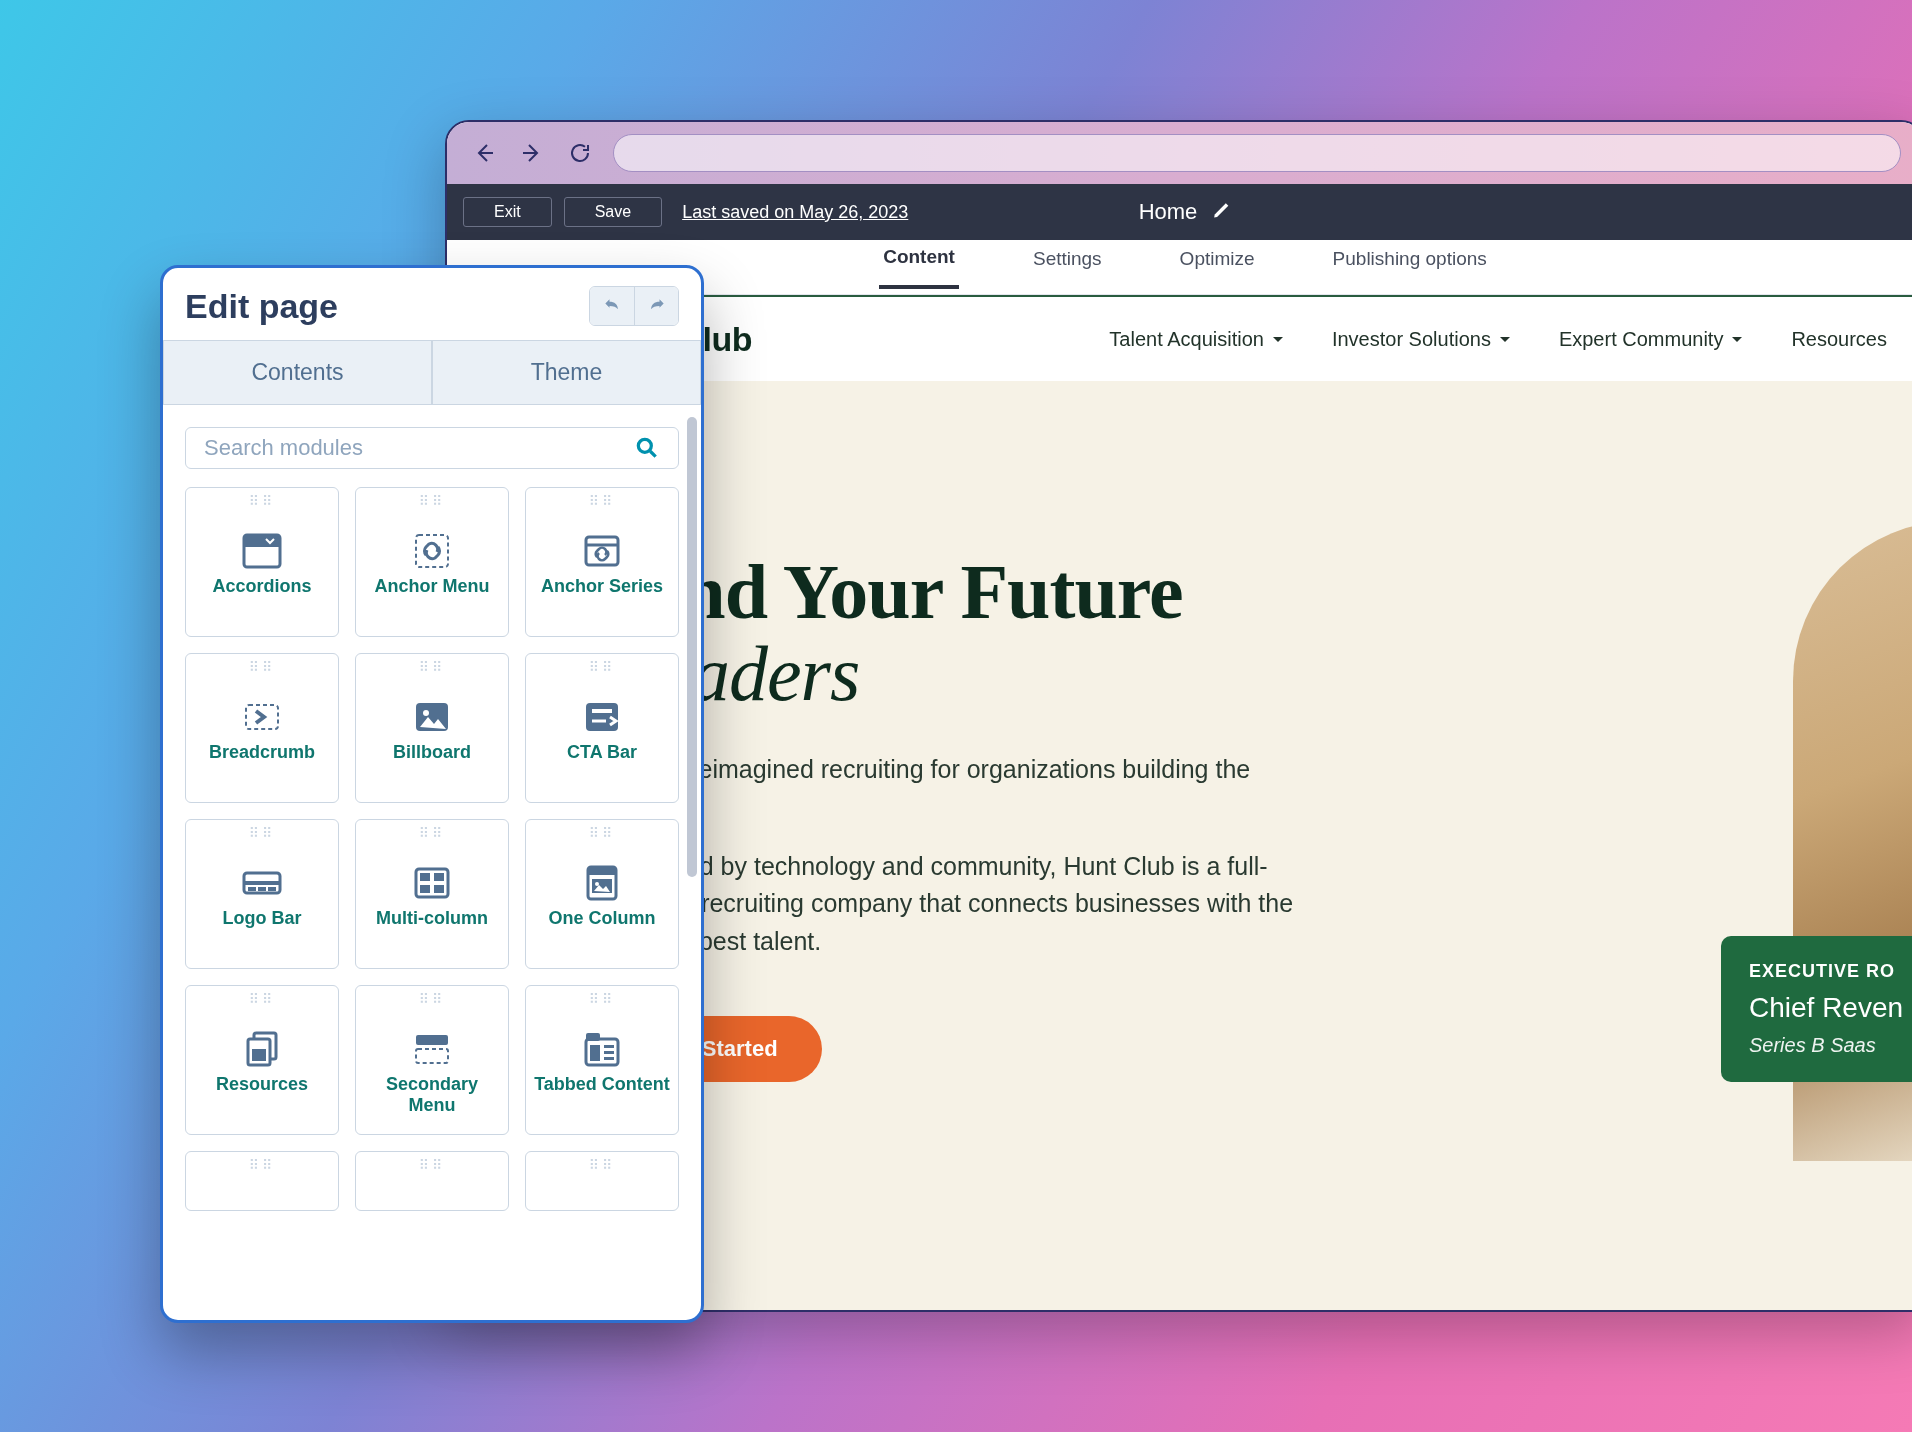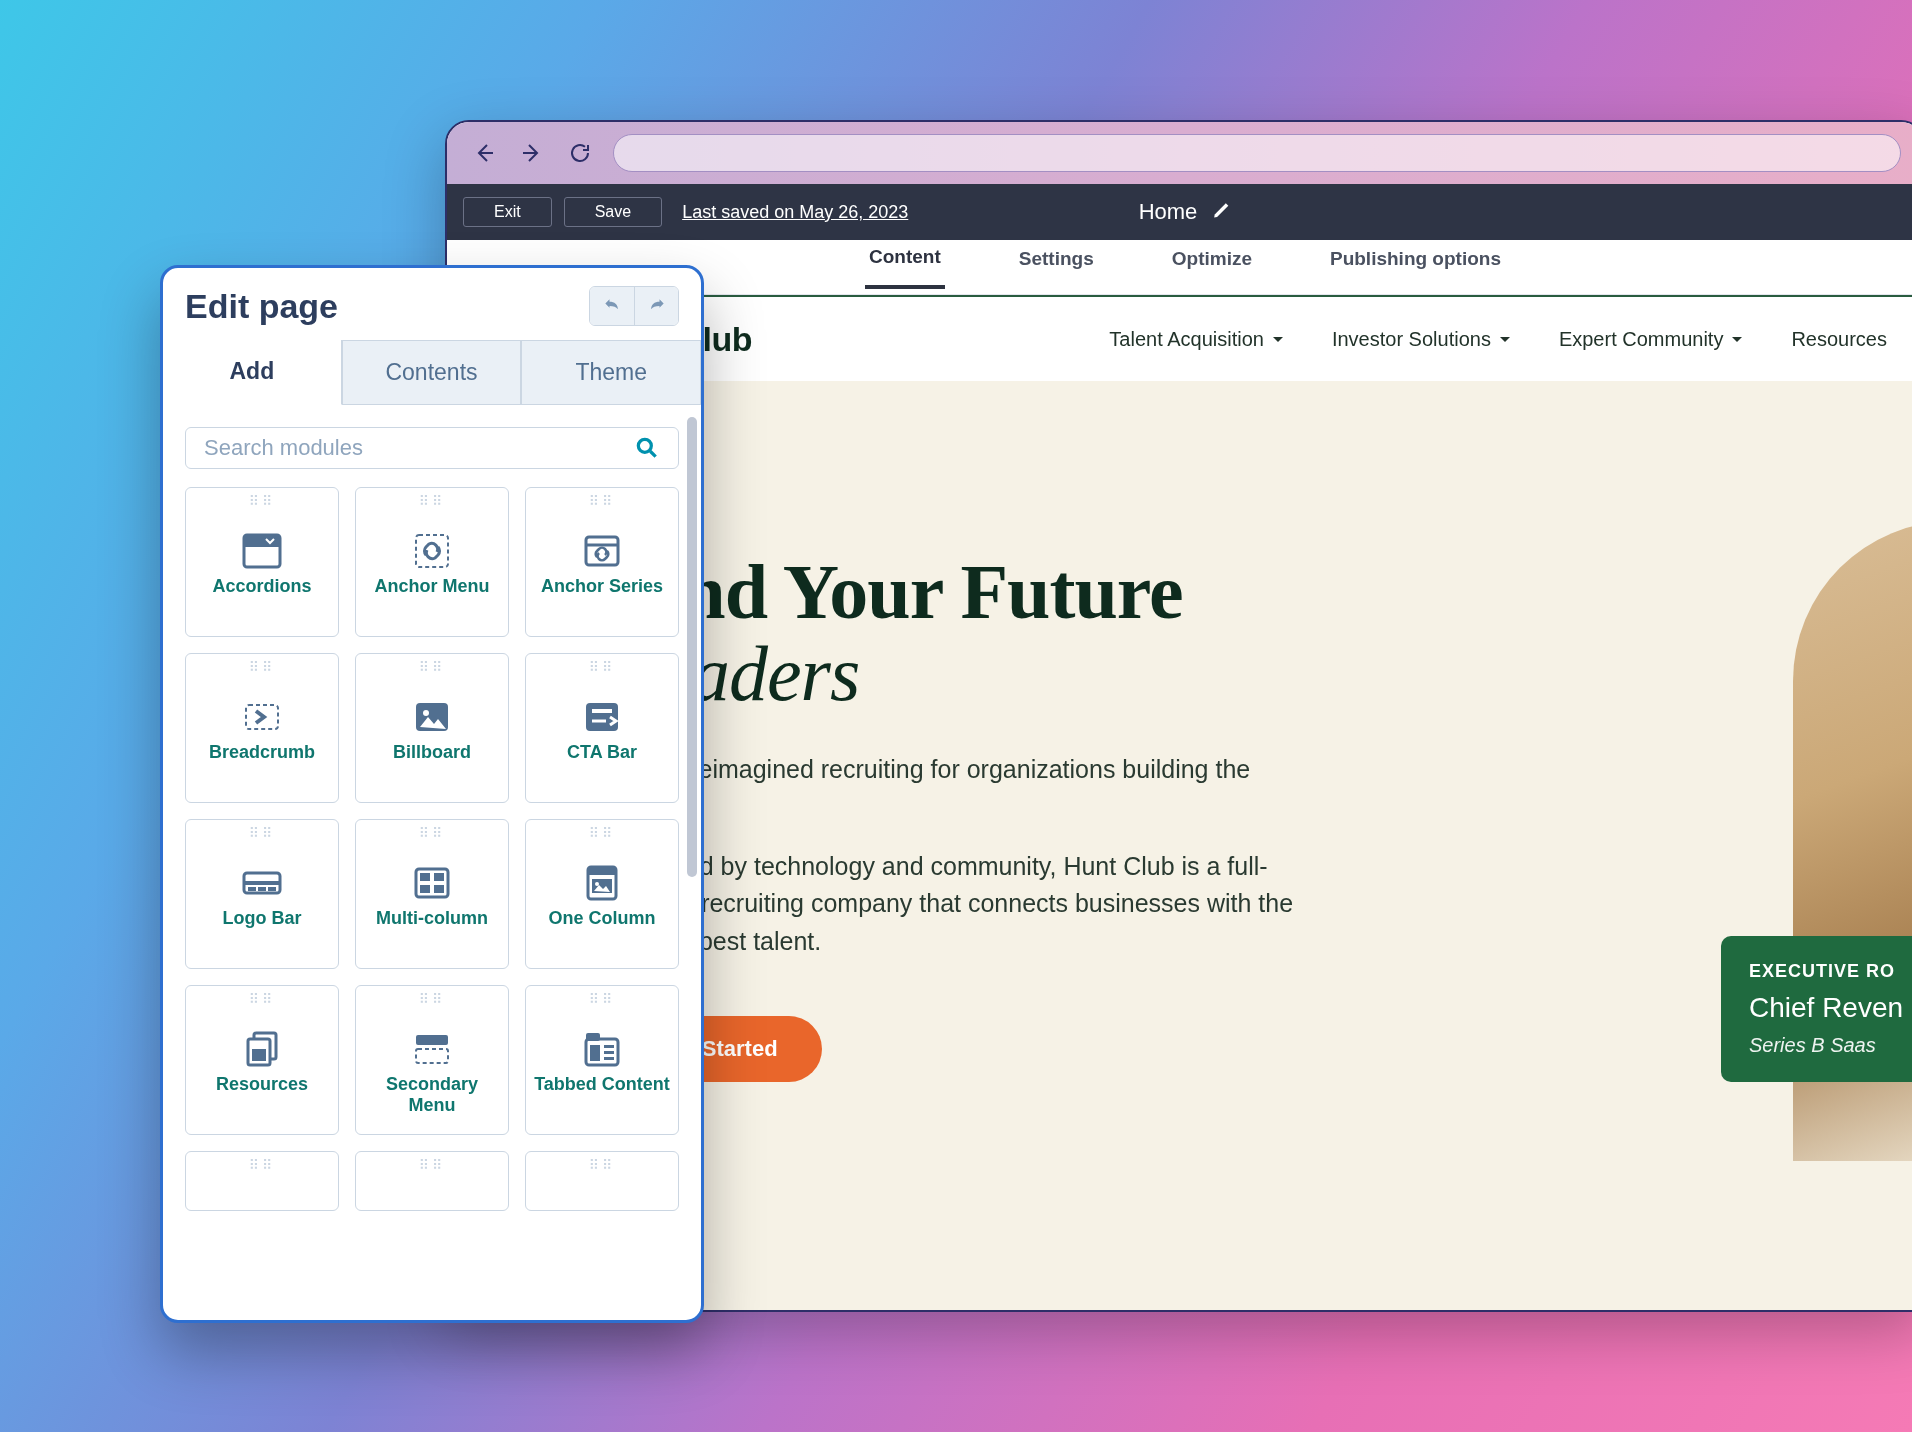--- a/index.html
+++ b/index.html
@@ -87,21 +87,21 @@
     display: flex;
     justify-content: center;
     gap: 70px;
     height: 55px;
     align-items: center;
     background: #fff;
     border-bottom: 1px solid #e4e7ee;
     font-size: 19px;
     color: #4a5160;
   }
-  .editor-tab { cursor: pointer; padding: 0 4px 17px 4px; font-weight: bold; }
+  .editor-tab { cursor: pointer; padding: 0 4px 17px 4px; }
   .editor-tab.active { font-weight: 700; color: #2d3240; border-bottom: 4px solid #2d3240; }
 
   
   .panel-peek {
     position: absolute;
     left: 0;
     top: 173px;
     width: 120px;
     background: #fff;
     border-right: 2px solid #c7cdde;
@@ -554,21 +554,20 @@
         </div>
       <div class="hist">
           <svg viewBox="0 0 24 24">
             <path d="M15 14l5-5-5-5v3c-6 0-10 3-10 9 2-3 5-4 10-4v2z"></path>
           </svg>
         </div>
     </div>
   </div>
 
   <div class="ep-tabs">
-    <div class="ep-tab active">Add</div>
     <div class="ep-tab">Contents</div>
     <div class="ep-tab">Theme</div>
   </div>
 
   <div class="ep-body">
     <div class="ep-scroll"></div>
 
     <div class="ep-search">
       <input type="text" placeholder="Search modules" style="">
       <svg viewBox="0 0 24 24">

